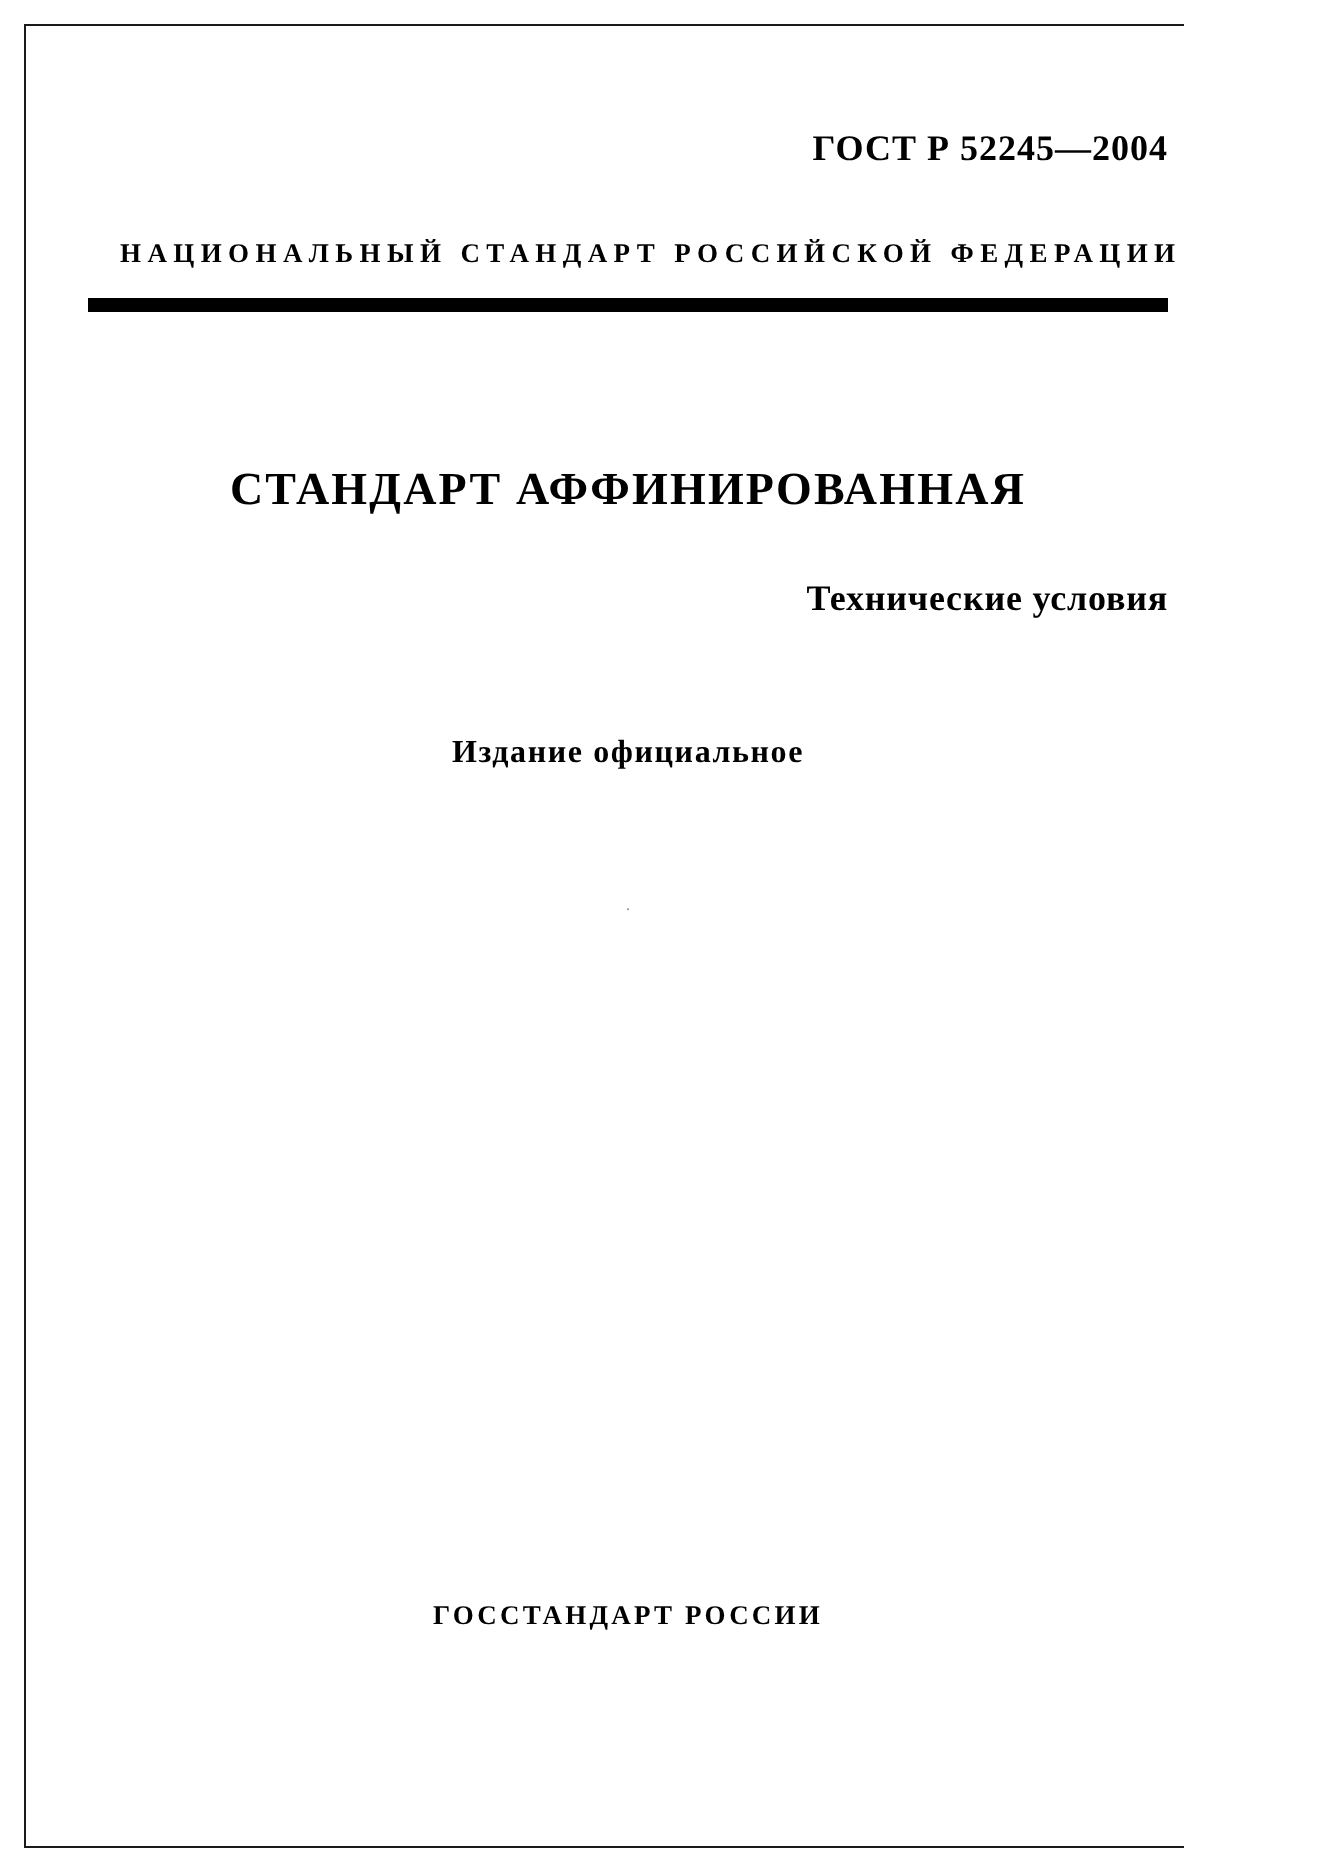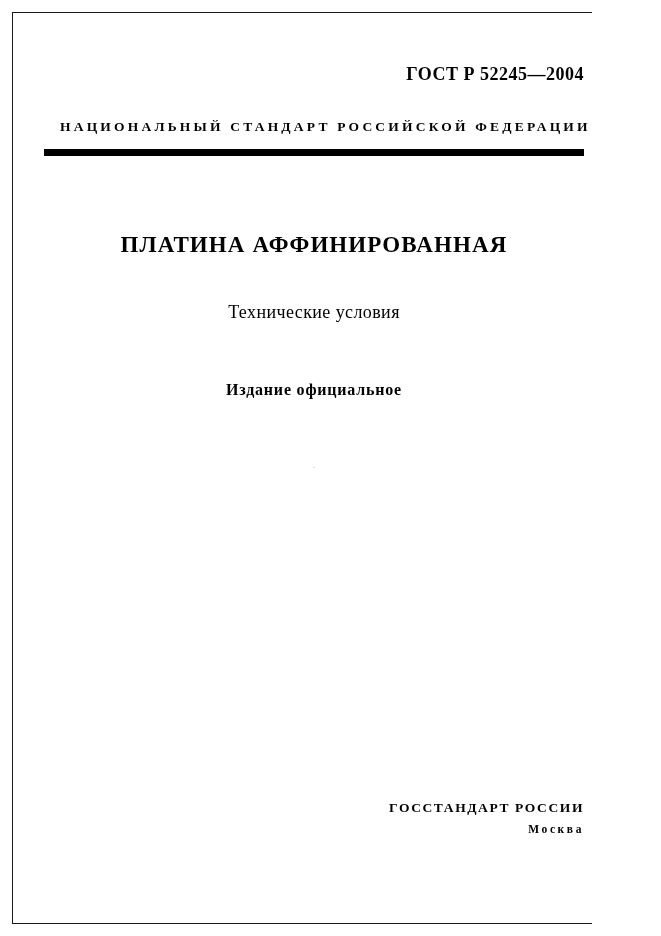--- a/index.html
+++ b/index.html
@@ -61,24 +61,24 @@
   }
   .doc-title {
     margin-top: 76px;
     text-align: center;
     font-family: "Liberation Serif", serif;
     font-weight: bold;
     font-size: 23px;
     letter-spacing: 1.1px;
   }
   .doc-subtitle {
-    margin-top: 44px;
-    text-align: center;
+    margin-top: 31px;
+    text-align: right;
     font-family: "Liberation Serif", serif;
-    font-weight: normal;
+    font-weight: bold;
     font-size: 18px;
     letter-spacing: 0.4px;
   }
   .edition {
     margin-top: 58px;
     text-align: center;
     font-family: "Liberation Serif", serif;
     font-weight: bold;
     font-size: 16px;
     letter-spacing: 0.8px;
@@ -93,21 +93,21 @@
     position: absolute;
     left: 46px;
     top: 690px;
     height: 120px;
   }
   .footer {
     position: absolute;
     left: 44px;
     width: 540px;
     top: 800px;
-    text-align: right;
+    text-align: center;
   }
   .publisher {
     font-family: "Liberation Serif", serif;
     font-weight: bold;
     font-size: 13.5px;
     letter-spacing: 1.6px;
   }
   .city {
     margin-top: 7px;
     font-family: "Liberation Serif", serif;
@@ -124,32 +124,31 @@
   <div class="page-border"></div>
 
   <div class="content">
 
     <div class="std-number">ГОСТ Р 52245—2004</div>
 
     <div class="national-standard">НАЦИОНАЛЬНЫЙ СТАНДАРТ РОССИЙСКОЙ ФЕДЕРАЦИИ</div>
 
     <div class="rule"></div>
 
-    <div class="doc-title">ПЛАТИНА АФФИНИРОВАННАЯ</div>
+    <div class="doc-title">СТАНДАРТ АФФИНИРОВАННАЯ</div>
 
     <div class="doc-subtitle">Технические условия</div>
 
     <div class="edition">Издание официальное</div>
 
     <div class="tiny-mark">.</div>
 
   </div>
 
   <div class="spine-wrap">
     
   </div>
 
   <div class="footer">
     <div class="publisher">ГОССТАНДАРТ РОССИИ</div>
-    <div class="city">Москва</div>
   </div>
 
 </div>
 
 </body></html>

